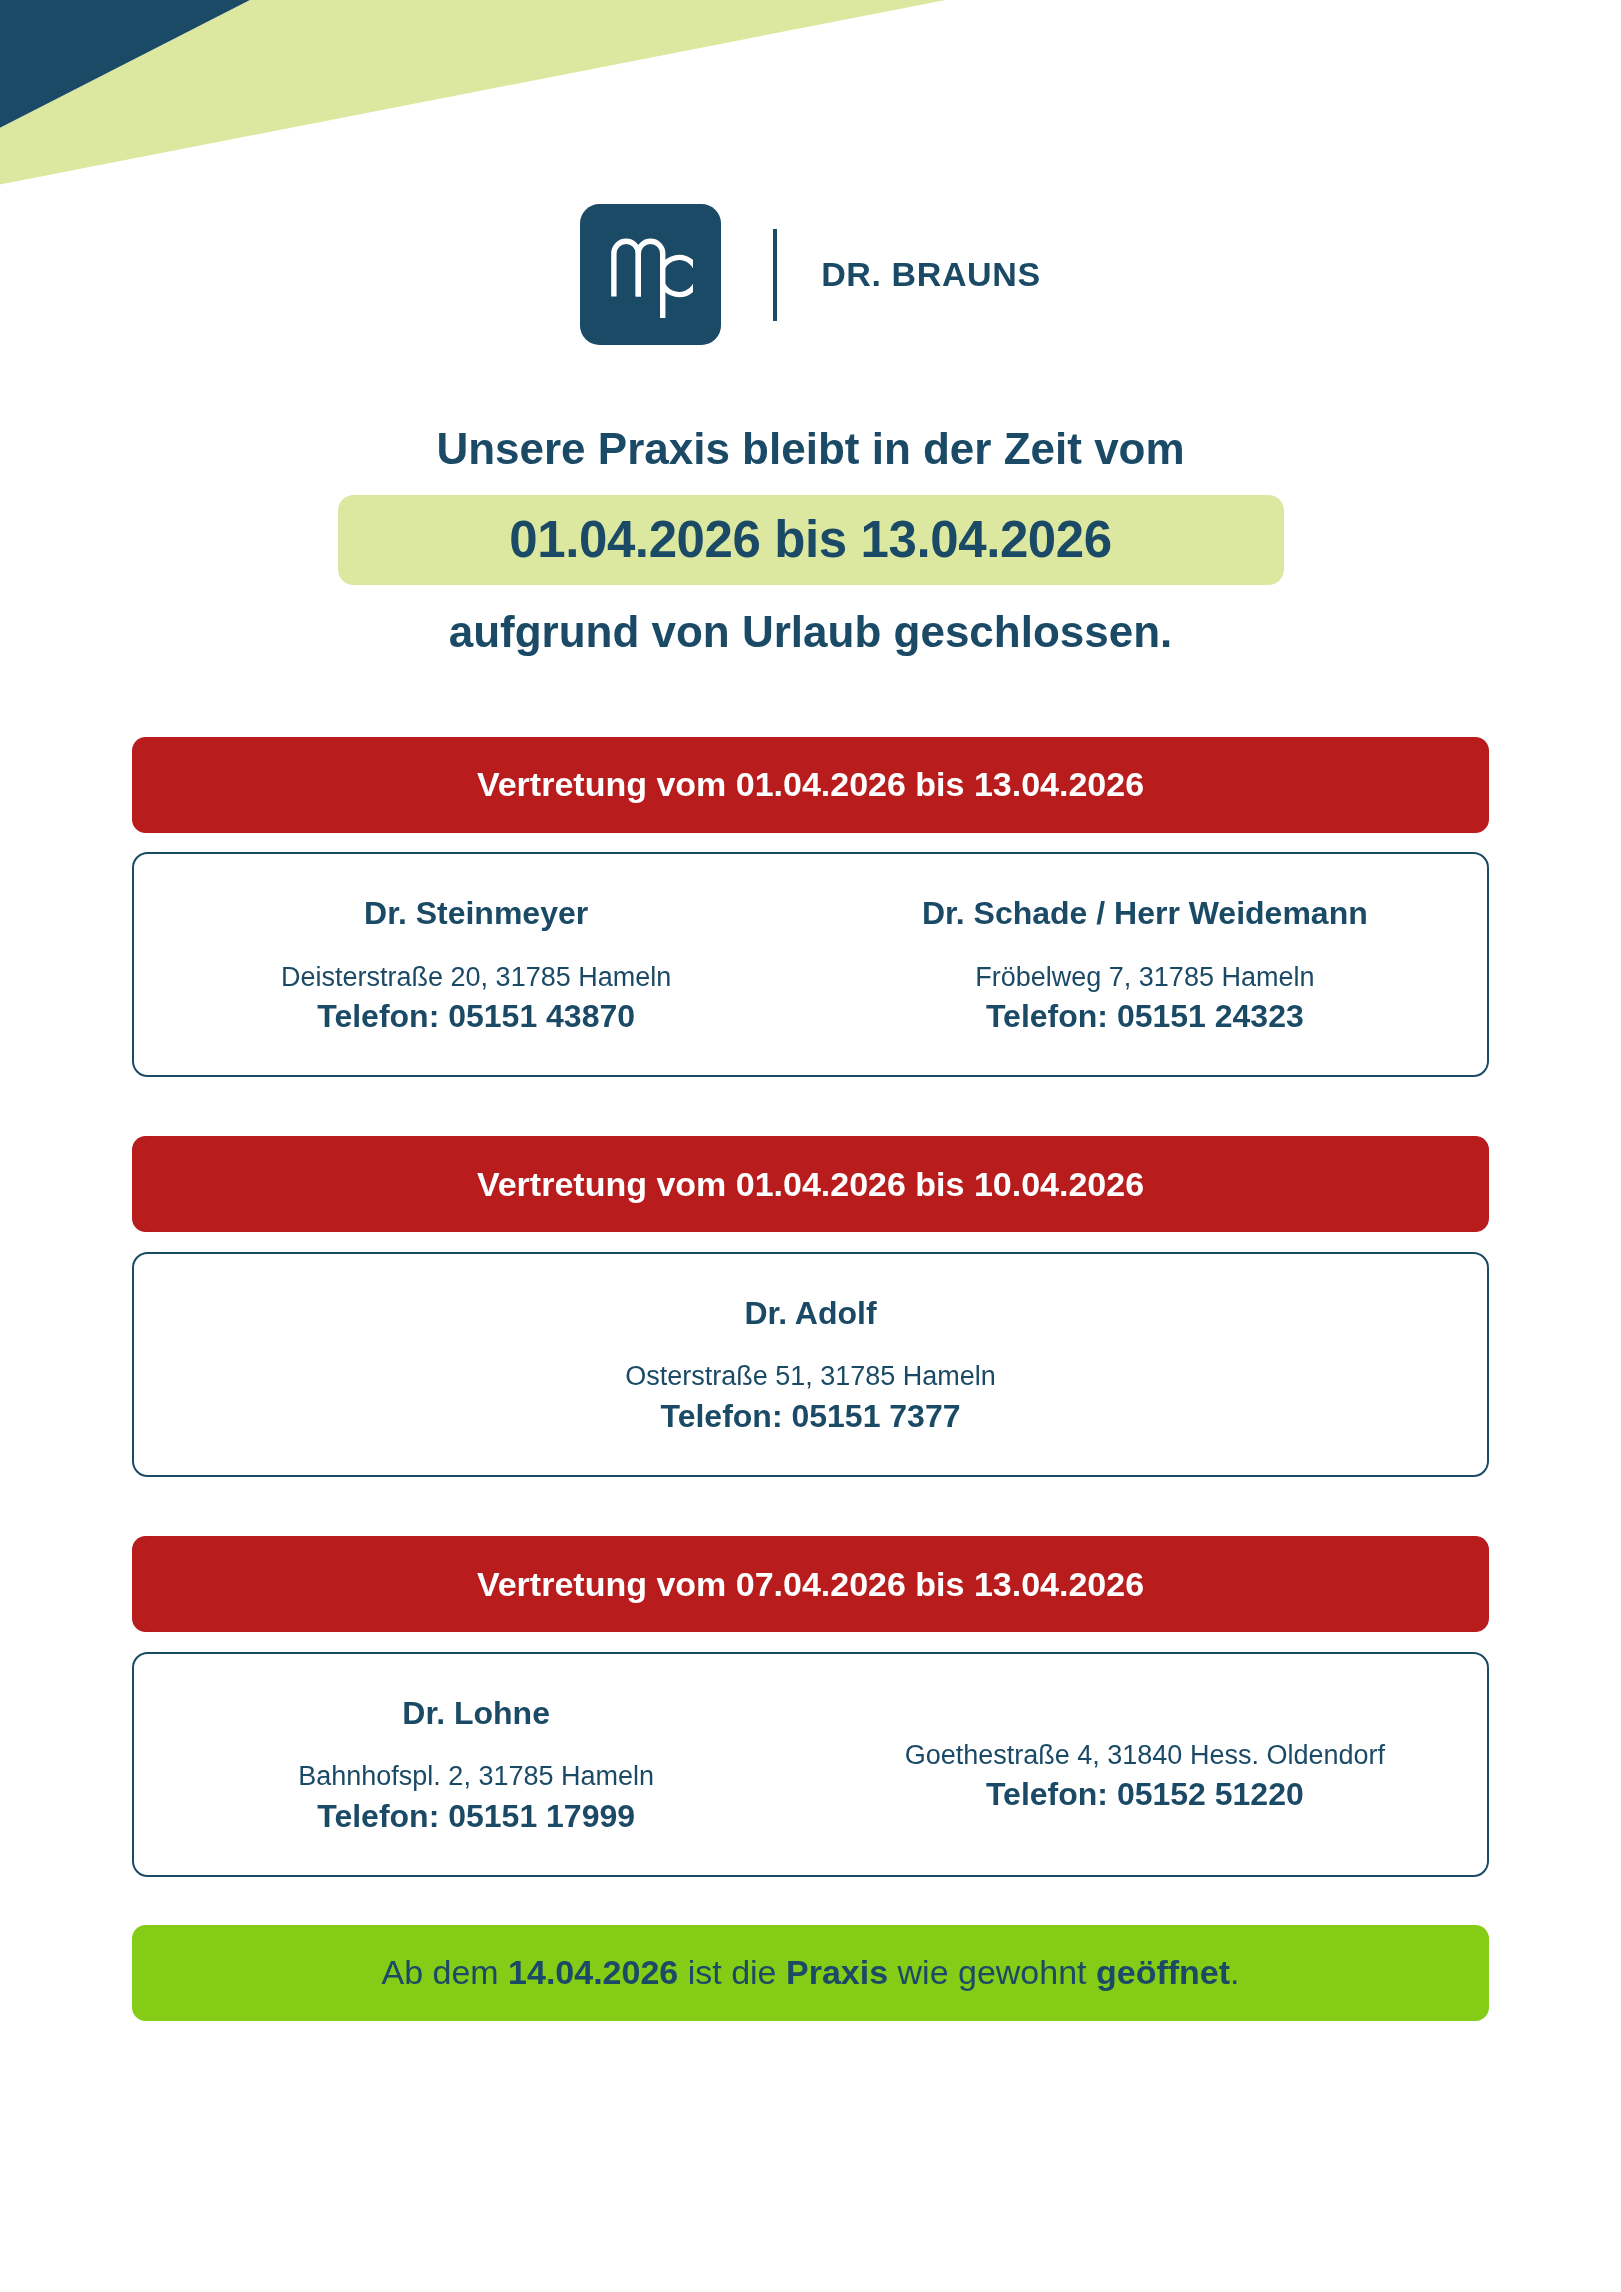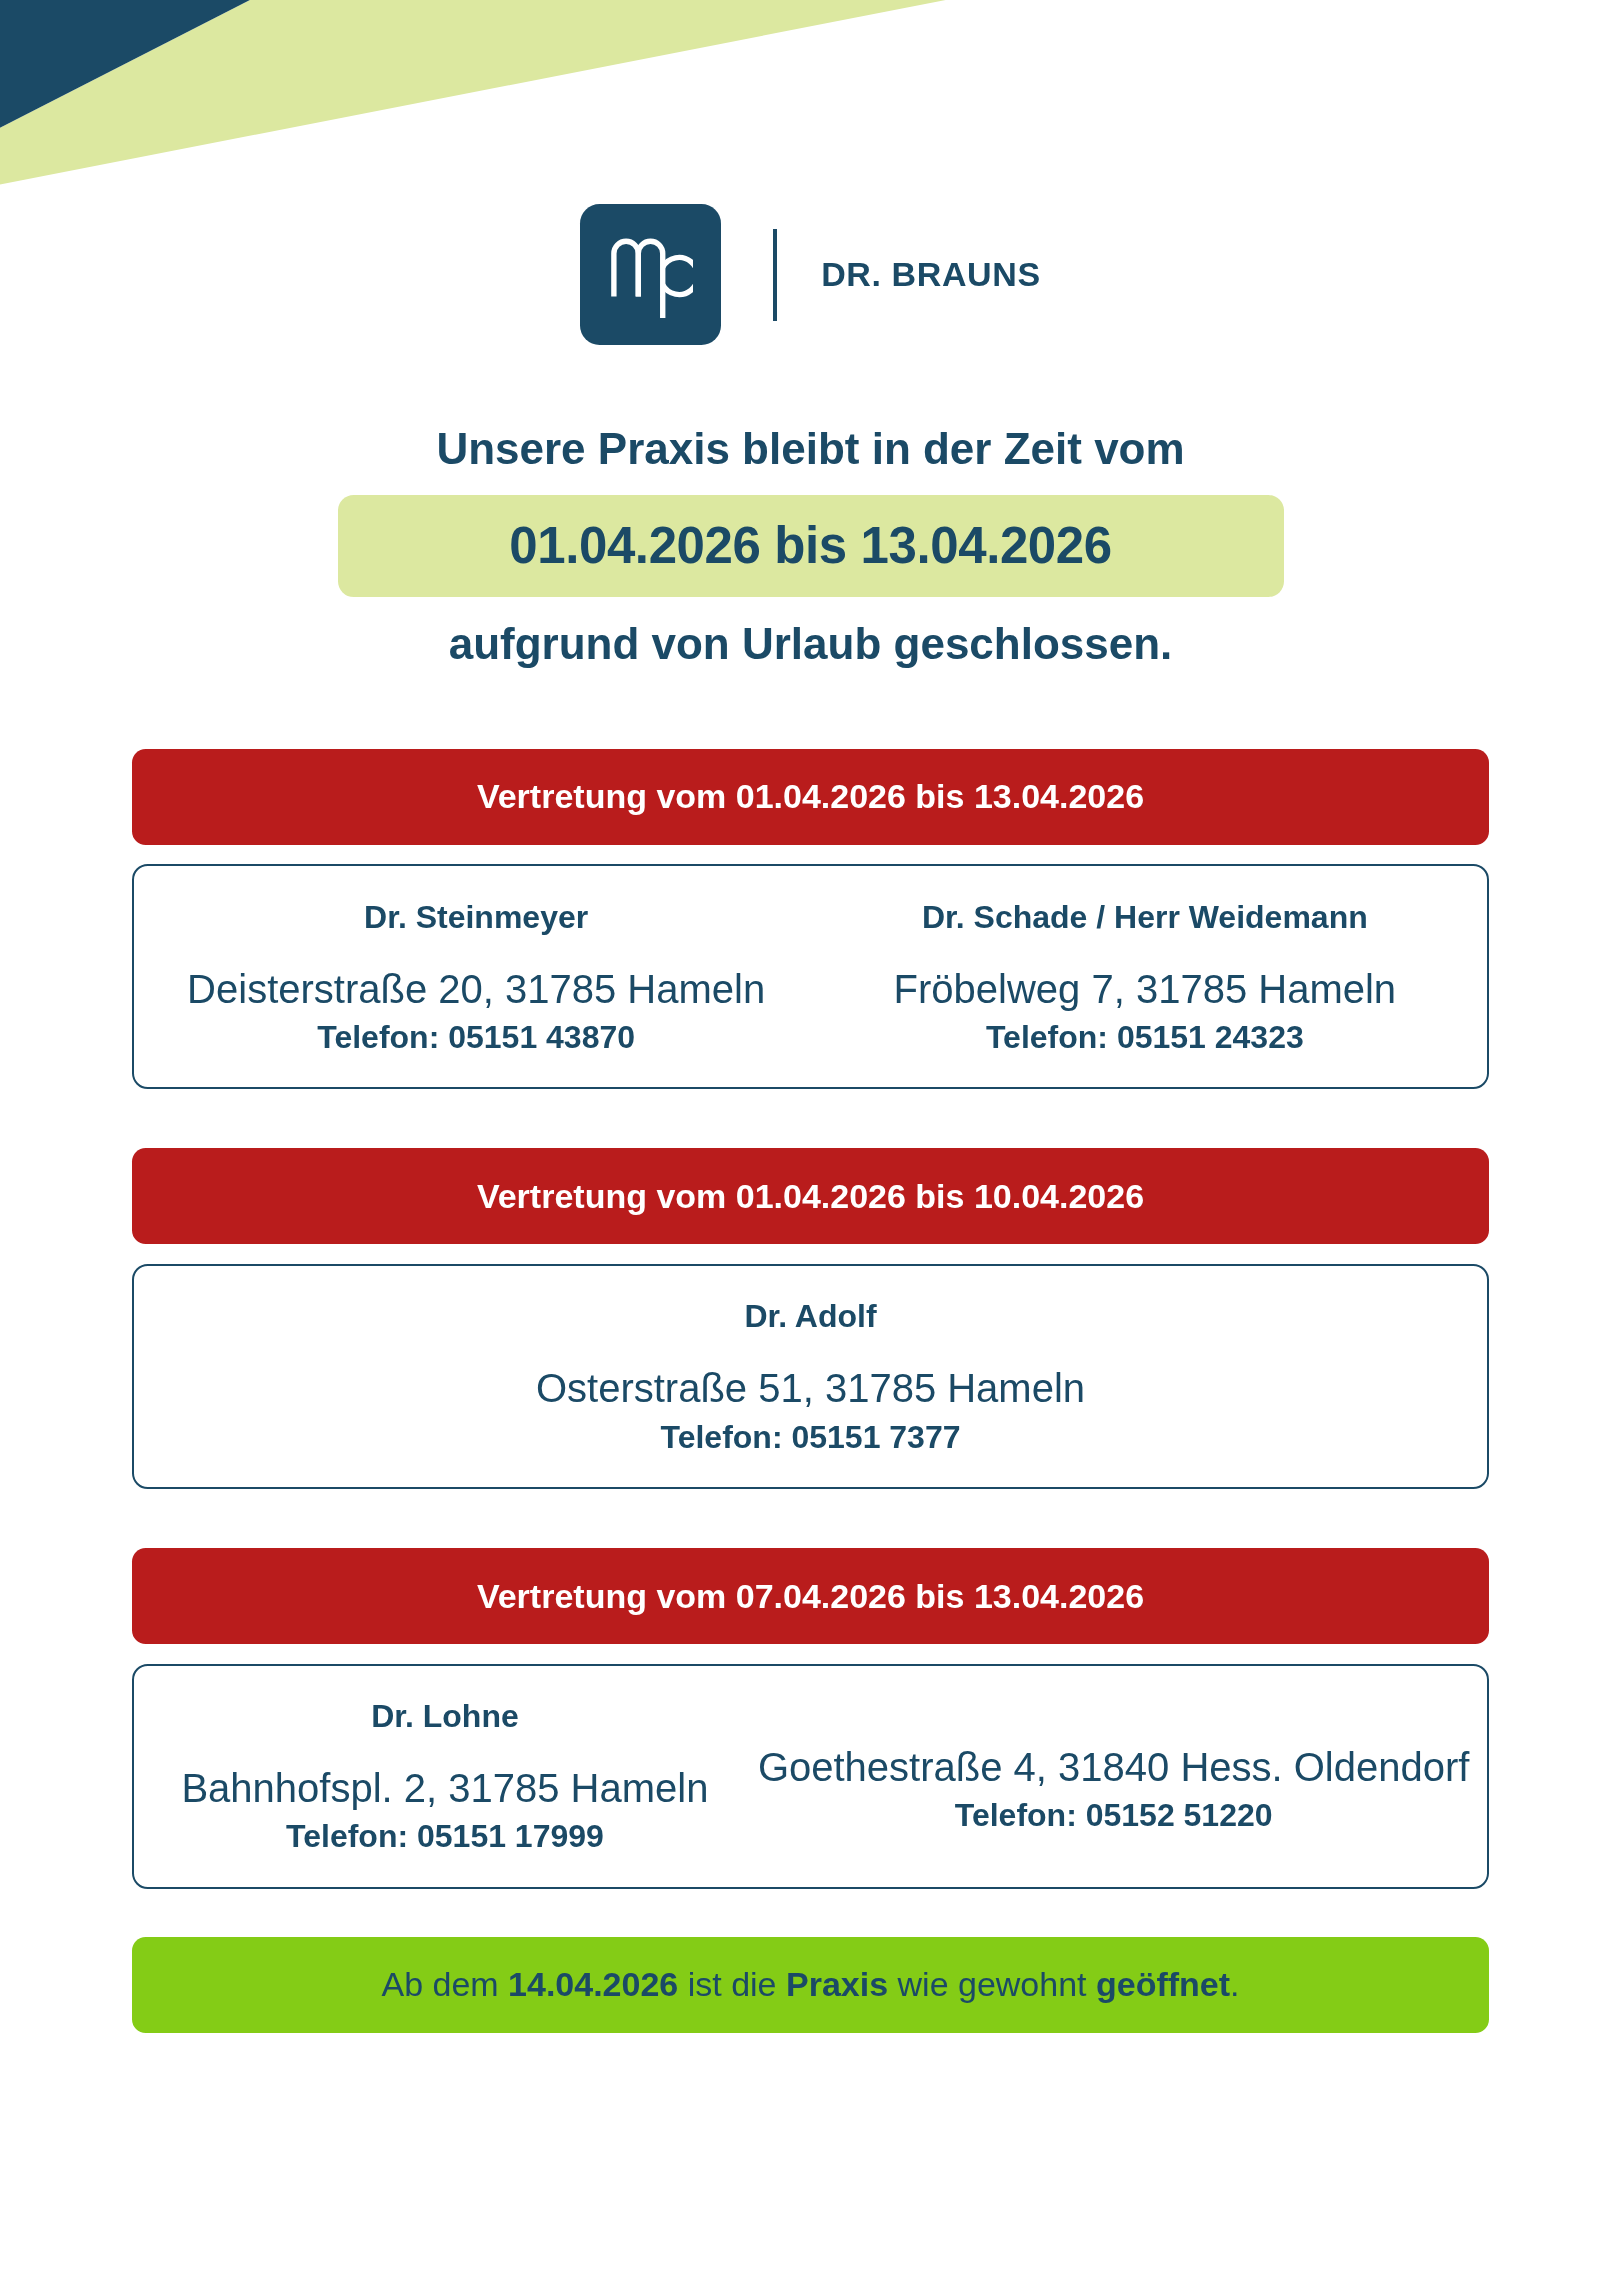--- a/index.html
+++ b/index.html
@@ -77,21 +77,21 @@
   }
   .intro-line {
     font-size: 44px;
     font-weight: 700;
     color: #1B4A66;
     line-height: 1.1;
   }
   .date-banner {
     margin: 21.6px auto 0;
     width: 946px;
-    height: 102px;
+    height: 90px;
     background: #DCE8A0;
     border-radius: 15.7px;
     display: flex;
     align-items: center;
     justify-content: center;
   }
   .date-banner-text {
     font-size: 51px;
     font-weight: 700;
     color: #1B4A66;
@@ -140,21 +140,21 @@
     padding: 0 9.8px;
   }
   .doctor-name {
     font-size: 32px;
     font-weight: 700;
     line-height: 1.32;
     color: #1B4A66;
     white-space: nowrap;
   }
   .doctor-address {
-    font-size: 40px;
+    font-size: 27px;
     font-weight: 400;
     line-height: 1.36;
     color: #1B4A66;
     white-space: nowrap;
     margin-top: 24px;
   }
   .doctor-phone {
     font-size: 32px;
     font-weight: 700;
     line-height: 1.32;

